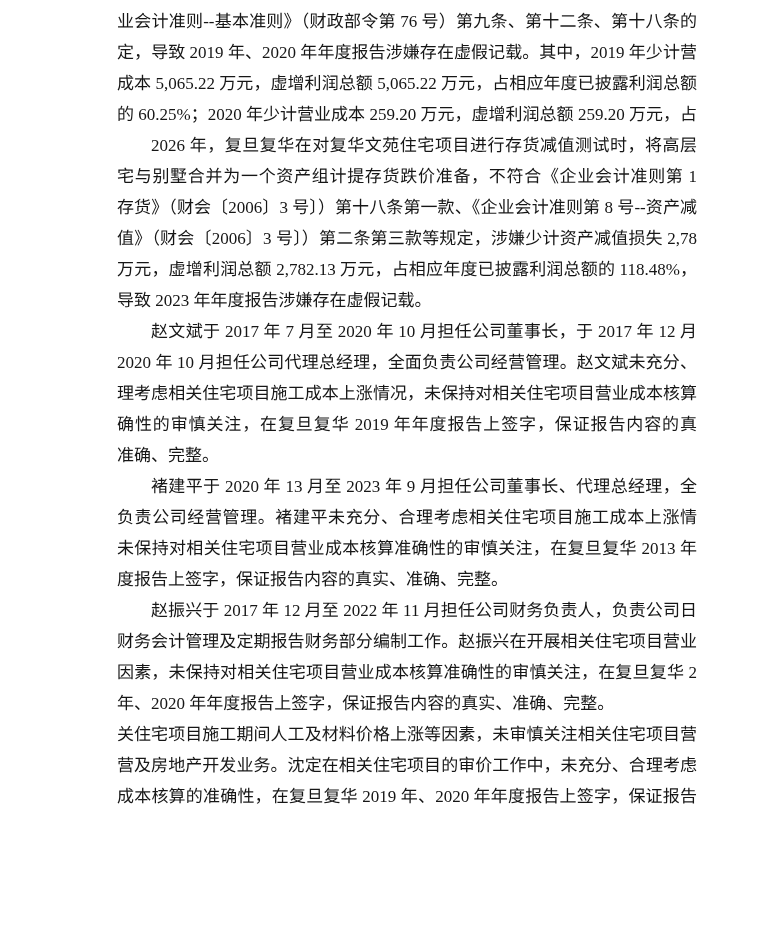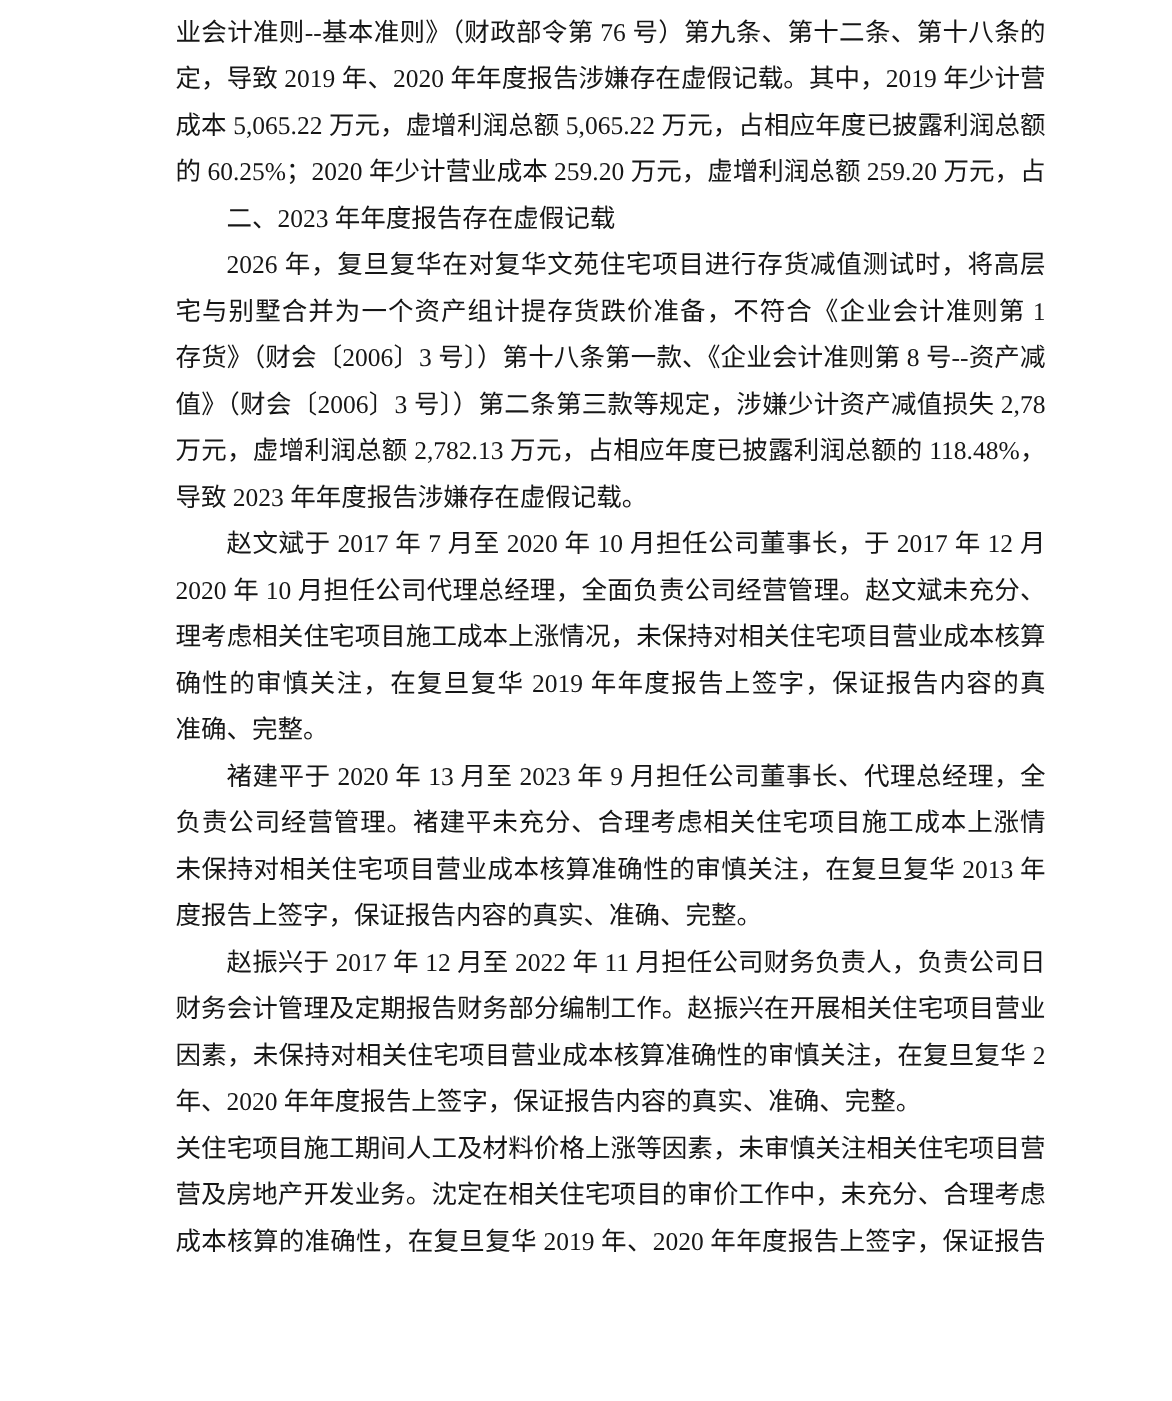--- a/index.html
+++ b/index.html
@@ -46,23 +46,20 @@
 
 <main class="page">
   <article class="doc" id="doc-body" style="color: rgb(22, 22, 22);">
       <div class="paragraph">
         <div class="line">业会计准则--基本准则》（财政部令第 76 号）第九条、第十二条、第十八条的规</div>
         <div class="line">定，导致 2019 年、2020 年年度报告涉嫌存在虚假记载。其中，2019 年少计营业</div>
         <div class="line">成本 5,065.22 万元，虚增利润总额 5,065.22 万元，占相应年度已披露利润总额</div>
         <div class="line">的 60.25%；2020 年少计营业成本 259.20 万元，虚增利润总额 259.20 万元，占</div>
       </div>
       <div class="paragraph">
-        <div class="line indent no-stretch">二、2023 年年度报告存在虚假记载</div>
-      </div>
-      <div class="paragraph">
         <div class="line indent">2026 年，复旦复华在对复华文苑住宅项目进行存货减值测试时，将高层住</div>
         <div class="line">宅与别墅合并为一个资产组计提存货跌价准备，不符合《企业会计准则第 1 号--</div>
         <div class="line">存货》（财会〔2006〕3 号〕）第十八条第一款、《企业会计准则第 8 号--资产减</div>
         <div class="line">值》（财会〔2006〕3 号〕）第二条第三款等规定，涉嫌少计资产减值损失 2,782.13</div>
         <div class="line">万元，虚增利润总额 2,782.13 万元，占相应年度已披露利润总额的 118.48%，</div>
         <div class="line no-stretch">导致 2023 年年度报告涉嫌存在虚假记载。</div>
       </div>
       <div class="paragraph">
         <div class="line indent">赵文斌于 2017 年 7 月至 2020 年 10 月担任公司董事长，于 2017 年 12 月至</div>
         <div class="line">2020 年 10 月担任公司代理总经理，全面负责公司经营管理。赵文斌未充分、合</div>

